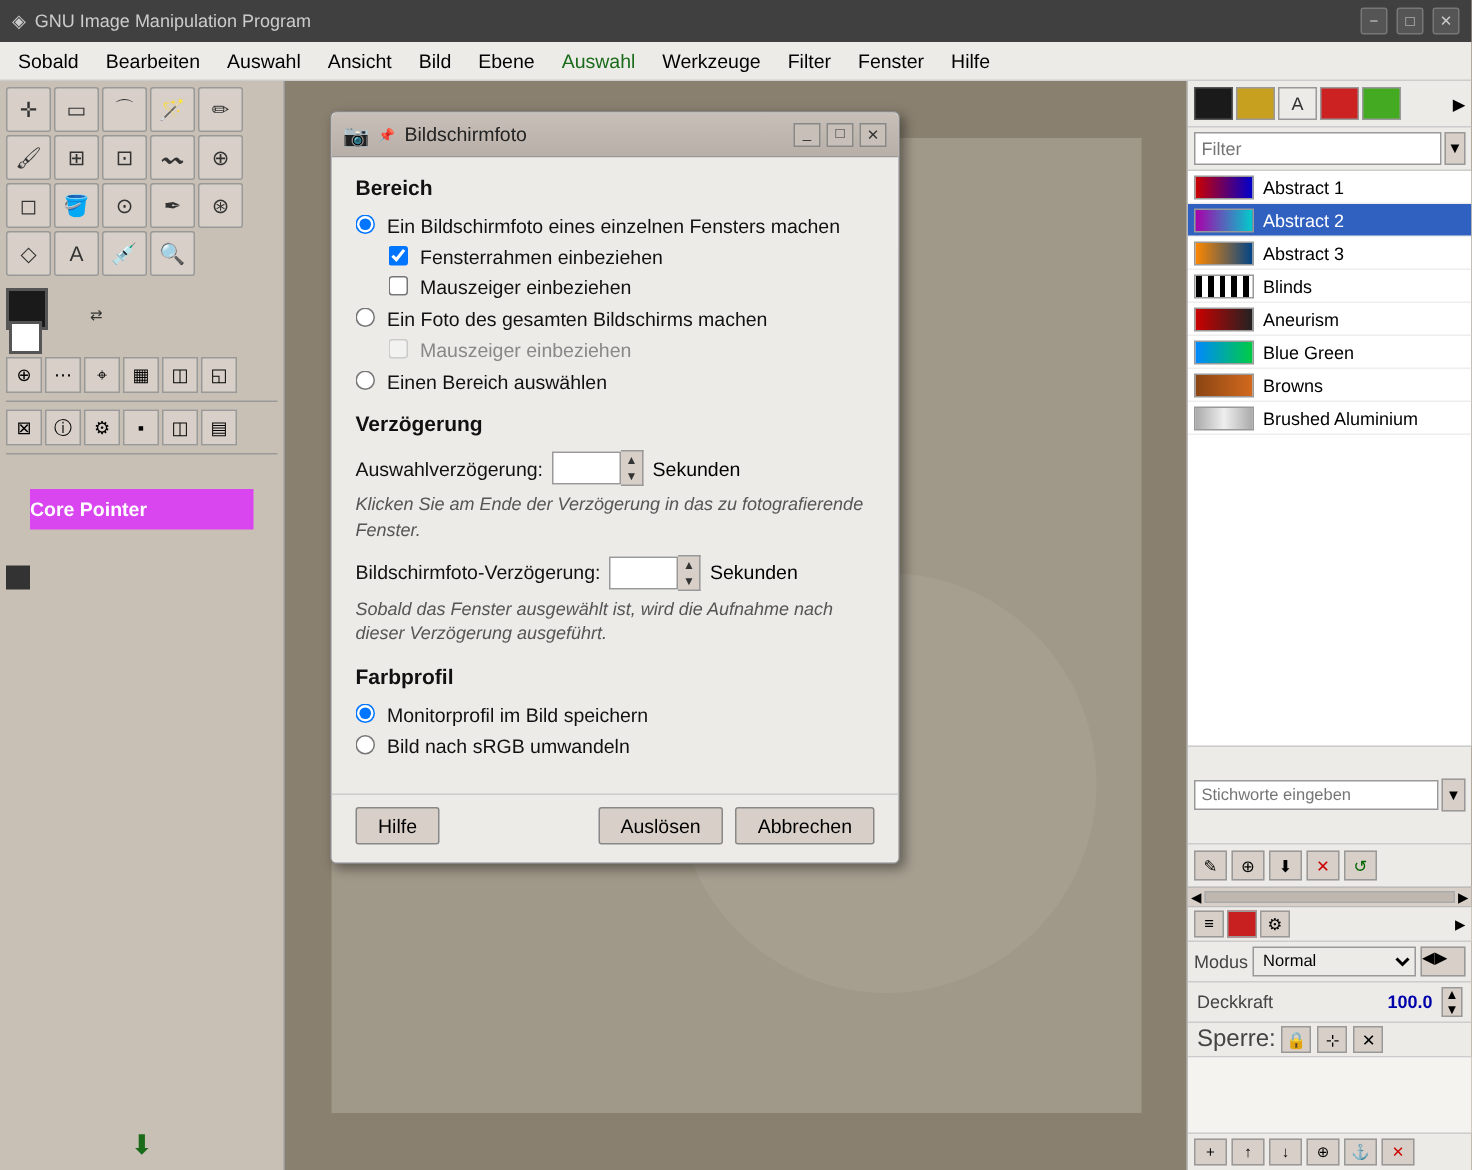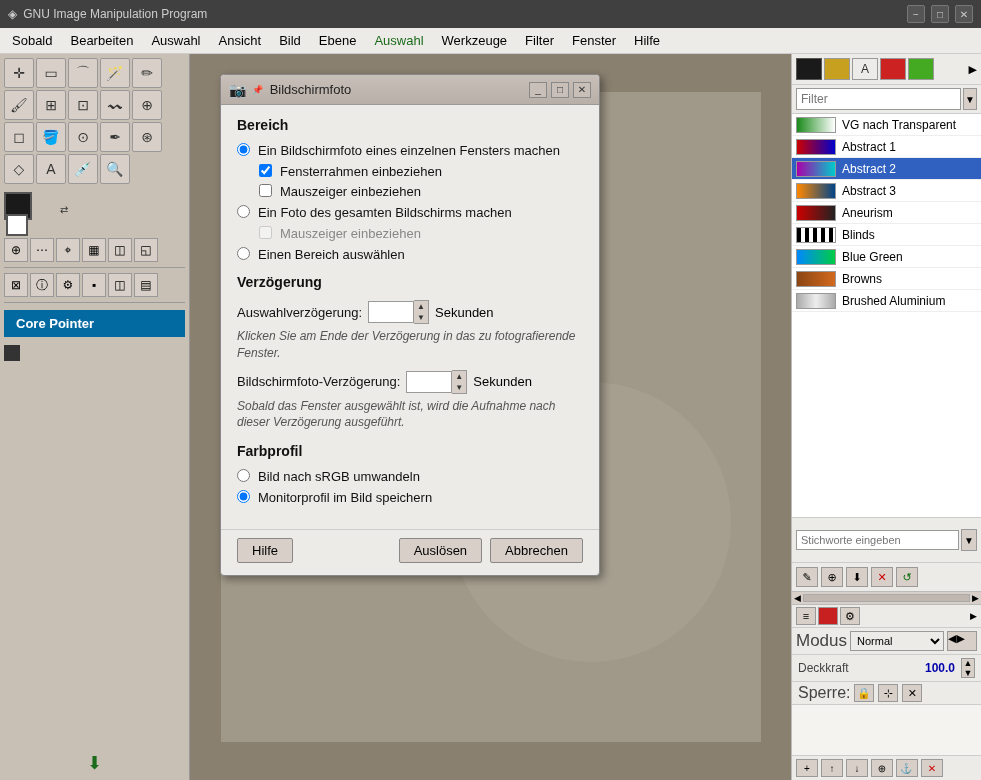--- a/index.html
+++ b/index.html
@@ -110,24 +110,24 @@
     .small-tool-btn {
       width: 24px; height: 24px;
       background: #d8d0c8;
       border: 1px solid #999;
       cursor: pointer;
       display: flex; align-items: center; justify-content: center;
       font-size: 12px;
     }
 
     .core-pointer-panel {
-      margin: 4px;
-      background: #0369a1;
+      margin: 20px;
+      background: #d946ef;
       color: white;
-      padding: 6px 12px;
+      padding: 6px 0;
       font-size: 13px;
       font-weight: bold;
     }
 
     
     .canvas-area {
       flex: 1;
       background: #8a8070;
       position: relative;
       overflow: hidden;
@@ -604,26 +604,26 @@
             </div>
             <span class="delay-unit">Sekunden</span>
           </div>
           <div class="delay-note">Sobald das Fenster ausgewählt ist, wird die Aufnahme nach dieser Verzögerung ausgeführt.</div>
         </div>
 
         <div class="section-title">Farbprofil</div>
 
         <div class="radio-group">
           <div class="radio-row">
+            <input type="radio" name="profile" checked="" id="p1" style="">
+            <label class="radio-label" for="p1">Monitorprofil im Bild speichern</label>
+          </div>
+          <div class="radio-row">
             <input type="radio" name="profile" id="p2" style="">
             <label class="radio-label" for="p2">Bild nach sRGB umwandeln</label>
-          </div>
-          <div class="radio-row">
-            <input type="radio" name="profile" checked="" id="p1" style="">
-            <label class="radio-label" for="p1">Monitorprofil im Bild speichern</label>
           </div>
         </div>
       </div>
 
       <div class="dialog-buttons">
         <button class="dlg-btn dlg-btn-left">Hilfe</button>
         <button class="dlg-btn">Auslösen</button>
         <button class="dlg-btn">Abbrechen</button>
       </div>
     </div>
@@ -641,58 +641,54 @@
       <div style="font-size:11px; cursor:pointer;">▶</div>
     </div>
 
     <div style="display:flex; align-items:center; padding:3px 4px; gap:2px; border-bottom:1px solid #ccc;">
       <input class="filter-input" type="text" placeholder="Filter" style="">
       <div class="filter-chevron">▼</div>
     </div>
 
     <div class="gradients-list">
       <div class="gradient-item">
-        <div class="gradient-preview" style="background: linear-gradient(to right, #1a8a1a, rgba(26,138,26,0));"></div>
-        <span class="gradient-name">VG nach Transparent</span>
-      </div>
-      <div class="gradient-item">
         <div class="gradient-preview" style="background: linear-gradient(to right, #cc0000, #0000cc);"></div>
         <span class="gradient-name">Abstract 1</span>
       </div>
       <div class="gradient-item selected">
         <div class="gradient-preview" style="background: linear-gradient(to right, #aa00aa, #00cccc);"></div>
         <span class="gradient-name">Abstract 2</span>
       </div>
       <div class="gradient-item">
         <div class="gradient-preview" style="background: linear-gradient(to right, #ff8800, #004488);"></div>
         <span class="gradient-name">Abstract 3</span>
       </div>
       <div class="gradient-item">
+        <div class="gradient-preview" style="background: repeating-linear-gradient(to right, #000 0px, #000 4px, #fff 4px, #fff 8px);"></div>
+        <span class="gradient-name">Blinds</span>
+      </div>
+      <div class="gradient-item">
         <div class="gradient-preview" style="background: linear-gradient(to right, #cc0000, #222222);"></div>
         <span class="gradient-name">Aneurism</span>
-      </div>
-      <div class="gradient-item">
-        <div class="gradient-preview" style="background: repeating-linear-gradient(to right, #000 0px, #000 4px, #fff 4px, #fff 8px);"></div>
-        <span class="gradient-name">Blinds</span>
       </div>
       <div class="gradient-item">
         <div class="gradient-preview" style="background: linear-gradient(to right, #0088ff, #00cc44);"></div>
         <span class="gradient-name">Blue Green</span>
       </div>
       <div class="gradient-item">
         <div class="gradient-preview" style="background: linear-gradient(to right, #8b4513, #d2691e);"></div>
         <span class="gradient-name">Browns</span>
       </div>
       <div class="gradient-item">
         <div class="gradient-preview" style="background: linear-gradient(to right, #aaaaaa, #eeeeee, #aaaaaa);"></div>
         <span class="gradient-name">Brushed Aluminium</span>
       </div>
     </div>
 
-    <div style="display:flex; align-items:center; padding:11px 4px; gap:2px; border-top:1px solid #ccc;">
+    <div style="display:flex; align-items:center; padding:21px 4px; gap:2px; border-top:1px solid #ccc;">
       <input class="tag-input" type="text" placeholder="Stichworte eingeben" style="">
       <div class="filter-chevron">▼</div>
     </div>
 
     <div class="bottom-toolbar">
       <div class="bottom-toolbar-btn">✎</div>
       <div class="bottom-toolbar-btn">⊕</div>
       <div class="bottom-toolbar-btn">⬇</div>
       <div class="bottom-toolbar-btn delete">✕</div>
       <div class="bottom-toolbar-btn refresh">↺</div>
@@ -706,21 +702,21 @@
 
     <div class="layers-panel">
       <div style="display:flex; align-items:center; padding:2px 4px; gap:2px; border-bottom:1px solid #ccc; background:#edebe8;">
         <div style="width:20px; height:18px; background:#d8d0c8; border:1px solid #999; display:flex; align-items:center; justify-content:center; font-size:11px; cursor:pointer;">≡</div>
         <div style="width:20px; height:18px; background:#c82020; border:1px solid #999; display:flex; align-items:center; justify-content:center; font-size:11px; cursor:pointer;"></div>
         <div style="width:20px; height:18px; background:#d8d0c8; border:1px solid #999; display:flex; align-items:center; justify-content:center; font-size:11px; cursor:pointer;">⚙</div>
         <div style="font-size:9px; cursor:pointer; margin-left:auto;">▶</div>
       </div>
 
       <div style="display:flex; align-items:center; padding:3px 4px; gap:3px; border-bottom:1px solid #ccc;">
-        <span style="font-size:17px; color:#444;">Modus</span>
+        <span style="font-size:12px; color:#444;">Modus</span>
         <select class="mode-select">
           <option>Normal</option>
         </select>
         <div class="mode-btn" style="width:30px; height:20px; background:#d8d0c8; border:1px solid #999; font-size:11px;">◀▶</div>
       </div>
 
       <div class="opacity-row">
         <span class="opacity-label">Deckkraft</span>
         <span class="opacity-value">100.0</span>
         <div style="width:14px; height:20px; background:#d8d0c8; border:1px solid #999; display:flex; align-items:center; justify-content:center; font-size:9px; cursor:pointer;">▲<br>▼</div>

